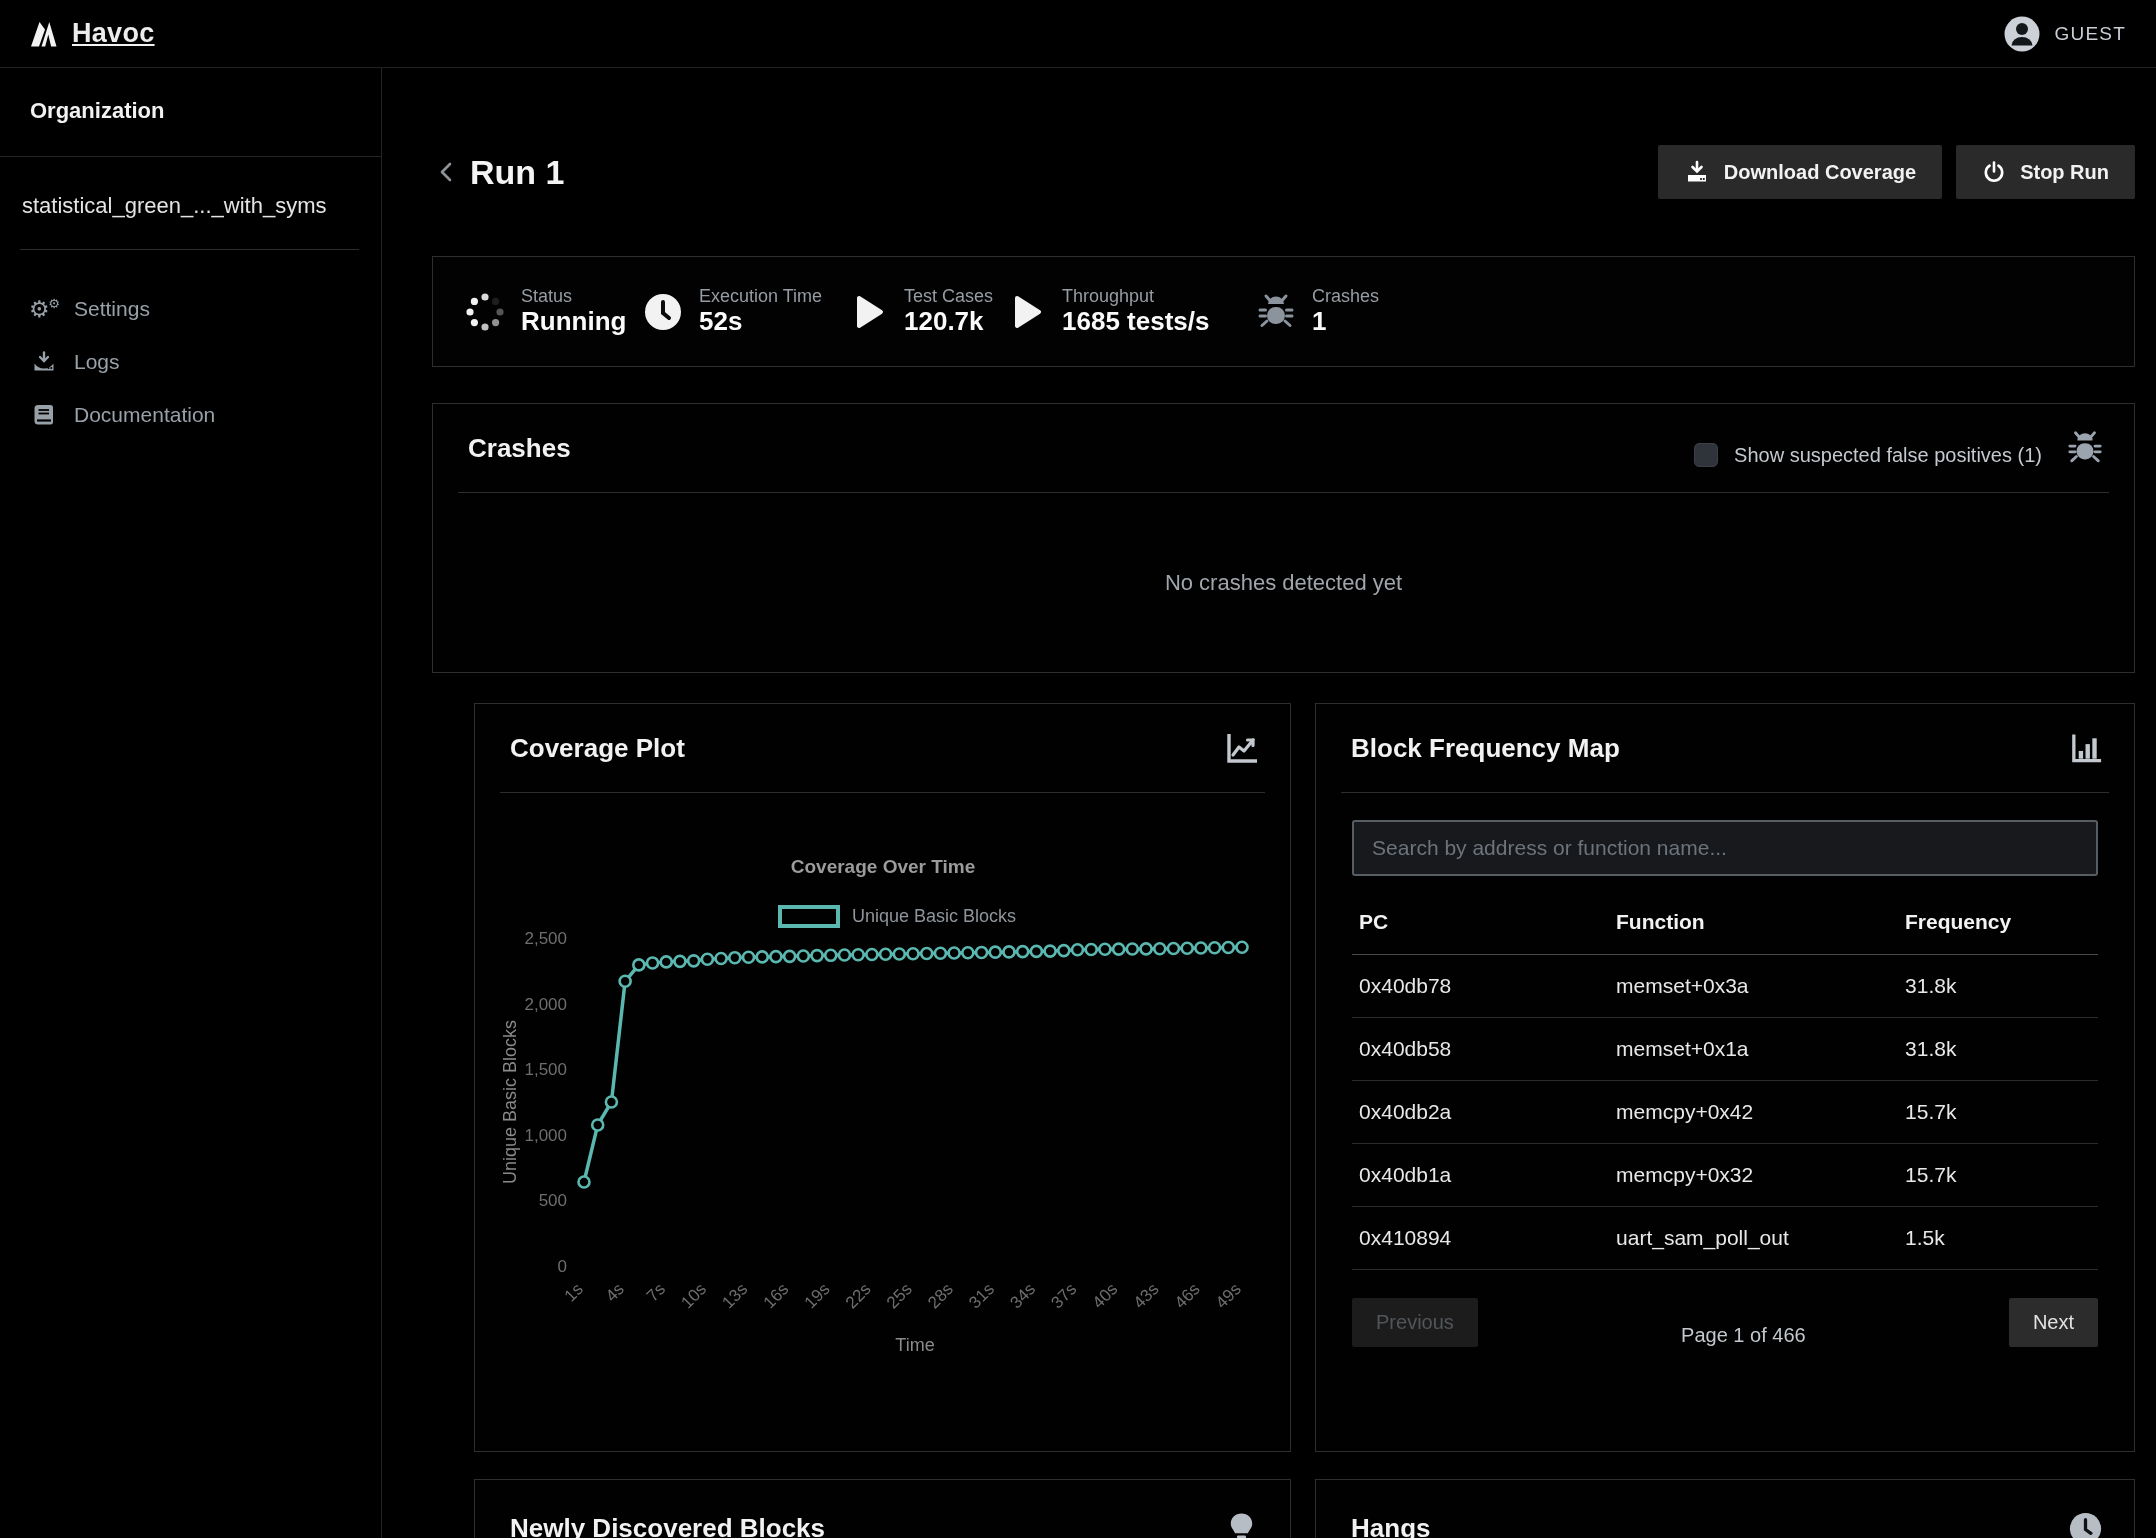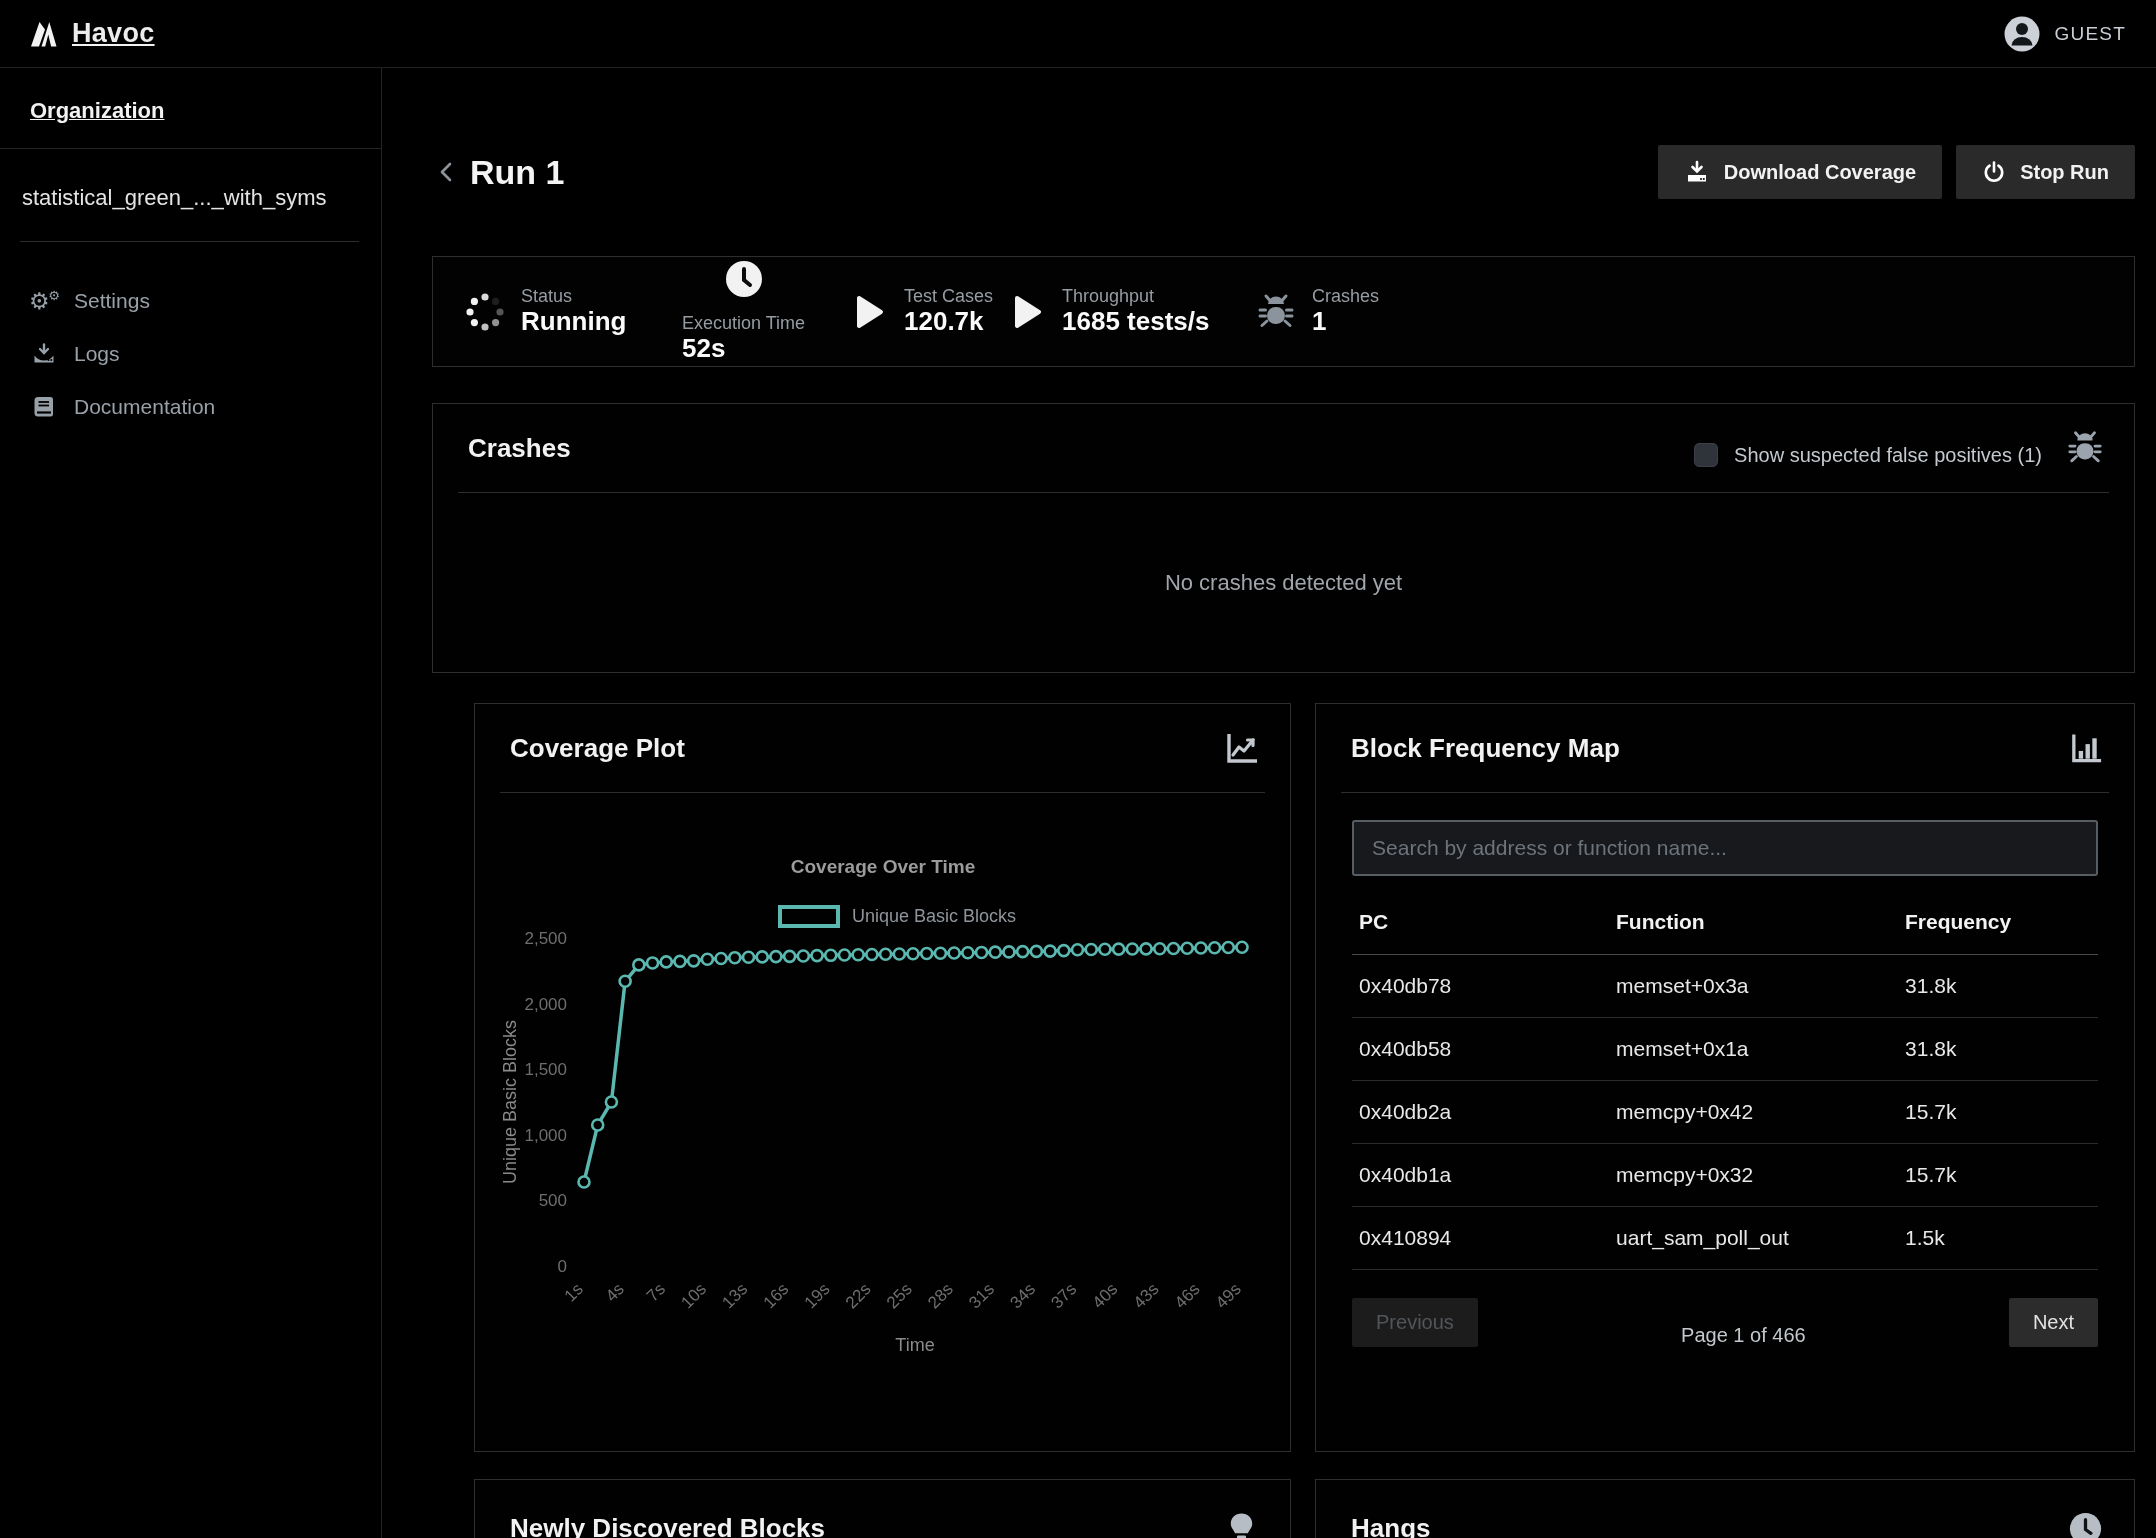--- a/index.html
+++ b/index.html
@@ -12,21 +12,21 @@
   
   .topbar { height:68px; display:flex; align-items:center; justify-content:space-between;
             padding:0 30px 0 28px; background:#000; border-bottom:1px solid #202020; }
   .brand { display:flex; align-items:center; gap:13px;text-decoration:underline; }
   .brand-name { font-size:27px; font-weight:700; color:#ececec; letter-spacing:.3px; }
   .user { display:flex; align-items:center; gap:13px; cursor:pointer; }
   .user-name { font-size:19px; color:#c9ced4; letter-spacing:1.2px; font-weight:500; }
   
   .app { display:flex; height:1470px; }
   .sidebar { width:382px; min-width:382px; border-right:1px solid #232323; background:#000; }
-  .org-section { padding:30px 30px 24px 30px; border-bottom:1px solid #242424;text-decoration:underline; }
+  .org-section { padding:30px 30px 32px 30px; border-bottom:1px solid #242424; }
   .org-label { font-size:22px; font-weight:700; color:#f2f2f2; }
   .project { padding:36px 30px 30px 22px; font-size:22px; color:#e4e4e4; cursor:pointer;
              white-space:nowrap; overflow:hidden; }
   .side-divider { border-bottom:1px solid #2d2d2d; margin:0 22px 0 20px; }
   .nav { padding-top:32px; }
   .nav-item { display:flex; align-items:center; gap:17px; padding:13px 30px; font-size:21px;
               color:#98a0a8; cursor:pointer; }
   .nav-item .ic { width:27px; height:27px; display:flex; align-items:center; justify-content:center; }
   .gear-wrap { position:relative; width:27px; height:27px; font-size:23px; color:#98a0a8; line-height:27px; }
   .gear-main { position:absolute; left:-1px; top:1px; }
@@ -40,21 +40,21 @@
   .btn { display:flex; align-items:center; gap:14px; background:#2a2a2a; color:#f2f2f2;
          border:none; border-radius:2px; height:54px; padding:0 26px; font-size:20px;
          font-weight:600; cursor:pointer; font-family:inherit; }
   
   .stats-panel { margin-top:57px; height:111px; border:1px solid #2e2e2e; background:#020202;
                  display:flex; align-items:center; padding:0 30px; }
   .stat { display:flex; align-items:center; gap:14px; }
   .stat .s-ic { width:44px; display:flex; justify-content:center; }
   .stat-label { font-size:18px; color:#969ca3; line-height:1.15; }
   .stat-value { font-size:26px; font-weight:700; color:#fafafa; line-height:1.2; }
-  .w1{width:178px;} .w2{width:205px;flex-direction:column;} .w3{width:158px;} .w4{width:250px;}
+  .w1{width:178px;} .w2{width:205px;} .w3{width:158px;} .w4{width:250px;}
   
   .panel { border:1px solid #2e2e2e; background:#010101; }
   .panel-head { height:88px; display:flex; align-items:center; justify-content:space-between;
                 padding:0 30px 0 35px; }
   .panel-title { font-size:26px; font-weight:600; color:#f2f2f2; }
   .panel-divider { border-bottom:1px solid #2e2e2e; margin:0 25px; }
   .crashes-panel { margin-top:36px; height:270px; }
   .crash-controls { display:flex; align-items:flex-end; gap:16px; }
   .checkbox { width:24px; height:24px; background:#2f343a; border:1px solid #3a4046;
               border-radius:5px; cursor:pointer; }

